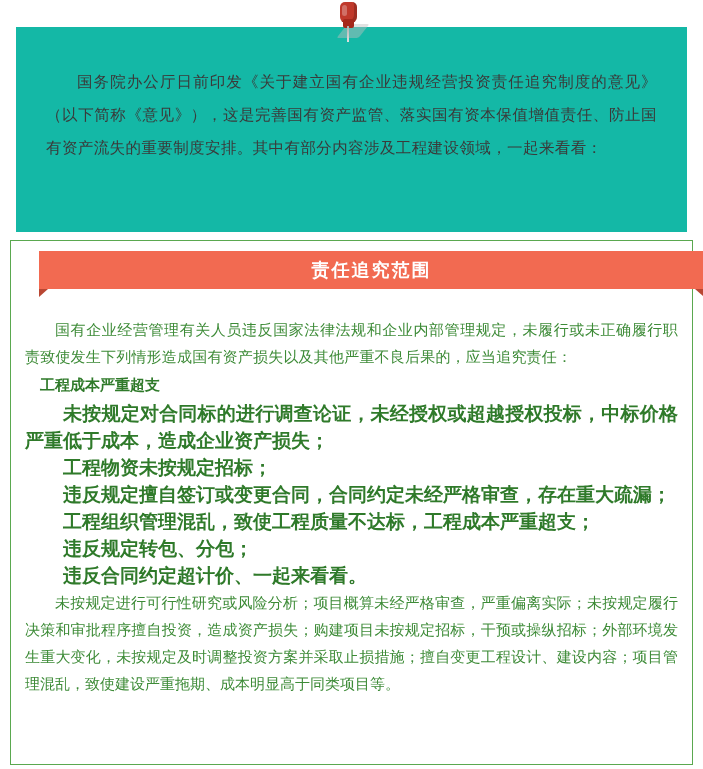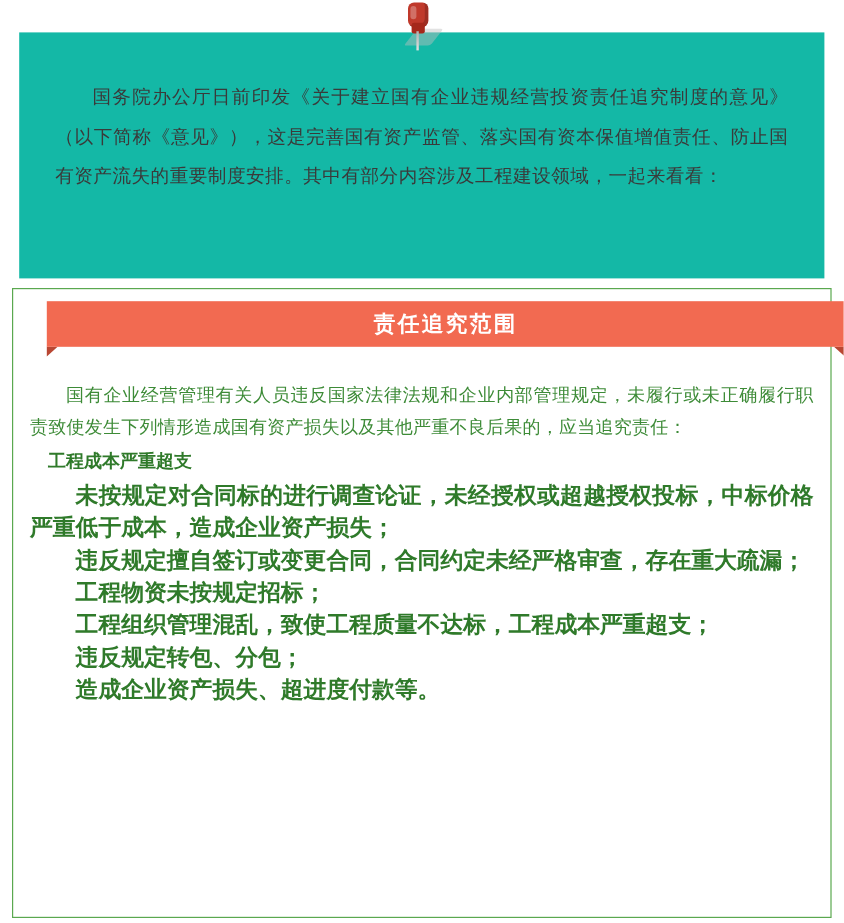--- a/index.html
+++ b/index.html
@@ -233,22 +233,23 @@
     <div class="ribbon-right"></div>
     <div class="banner">责任追究范围</div>
   </div>
 
   <div class="content">
 
     <div class="para para-green">国有企业经营管理有关人员违反国家法律法规和企业内部管理规定，未履行或未正确履行职责致使发生下列情形造成国有资产损失以及其他严重不良后果的，应当追究责任：</div>
 
     <div class="section-head">工程成本严重超支</div>
     <div class="item">未按规定对合同标的进行调查论证，未经授权或超越授权投标，中标价格严重低于成本，造成企业资产损失；</div>
+    <div class="item">工程物资未按规定招标；</div>
     <div class="item">违反规定擅自签订或变更合同，合同约定未经严格审查，存在重大疏漏；</div>
-    <div class="item">工程物资未按规定招标；</div>
     <div class="item">工程组织管理混乱，致使工程质量不达标，工程成本严重超支；</div>
     <div class="item">违反规定转包、分包；</div>
-    <div class="item">造成企业资产损失、超进度付款等。</div>
-
+    <div class="item">违反合同约定超计价、一起来看看。</div>
+
+    <div class="para-plain">未按规定进行可行性研究或风险分析；项目概算未经严格审查，严重偏离实际；未按规定履行决策和审批程序擅自投资，造成资产损失；购建项目未按规定招标，干预或操纵招标；外部环境发生重大变化，未按规定及时调整投资方案并采取止损措施；擅自变更工程设计、建设内容；项目管理混乱，致使建设严重拖期、成本明显高于同类项目等。</div>
 
   </div>
 
 </div>
 
 </body></html>

